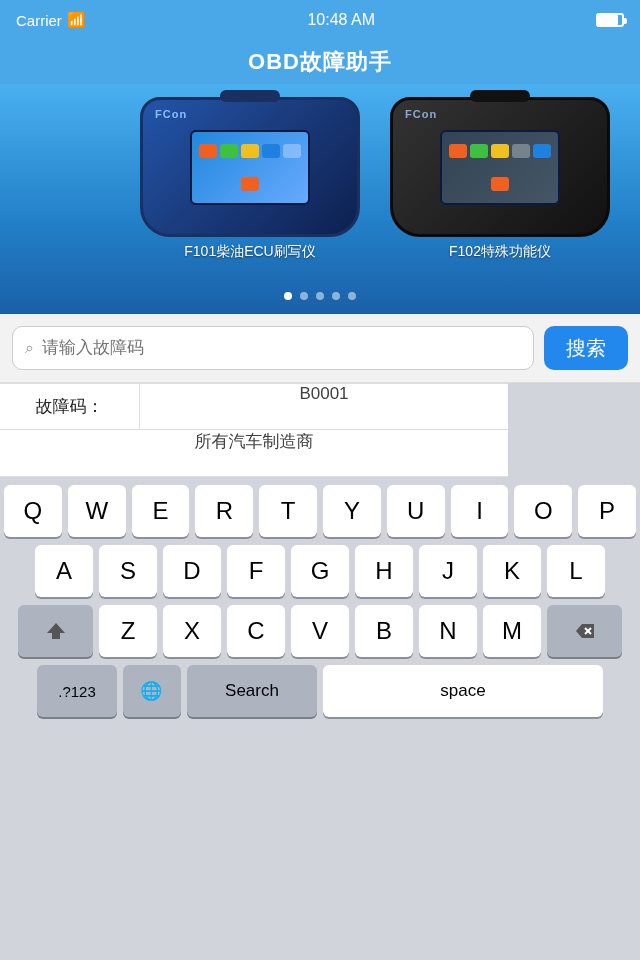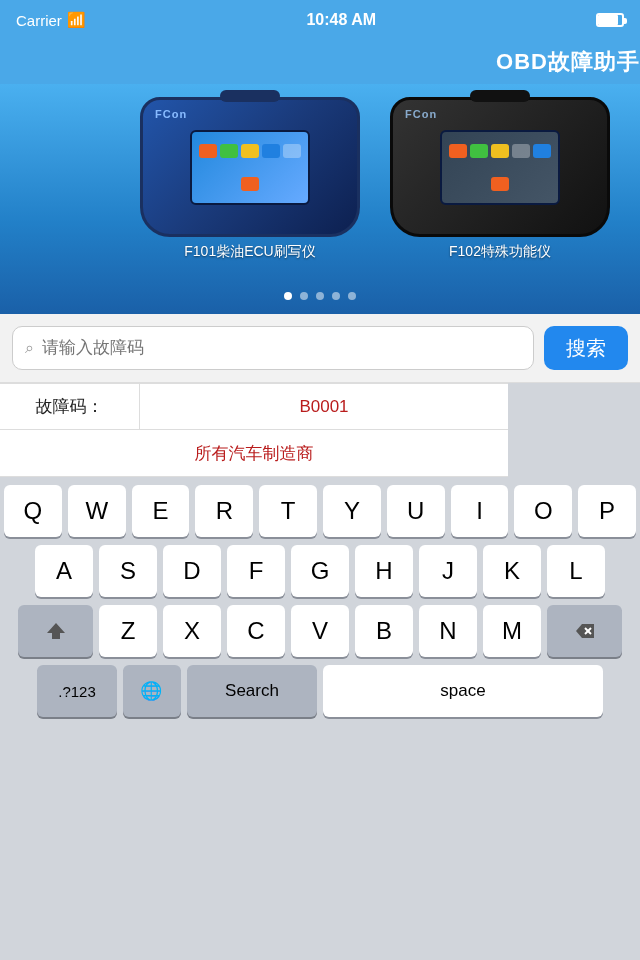--- a/index.html
+++ b/index.html
@@ -19,42 +19,42 @@
       background: #4aa8e8;
       display: flex;
       align-items: center;
       justify-content: space-between;
       padding: 0 16px;
       color: white;
       font-size: 15px;
       font-weight: 500;
     }
     .status-left { display: flex; align-items: center; gap: 6px; }
-    .status-center { font-size: 16px; font-weight: 700; }
+    .status-center { font-size: 16px; font-weight: 400; }
     .status-right { display: flex; align-items: center; gap: 6px; }
     .battery-icon {
       width: 28px; height: 14px; border: 2px solid white; border-radius: 3px;
       position: relative; display: inline-block;
     }
     .battery-icon::after {
       content: ''; position: absolute; right: -5px; top: 3px;
       width: 3px; height: 6px; background: white; border-radius: 0 2px 2px 0;
     }
     .battery-fill {
       width: 85%; height: 100%; background: white; border-radius: 1px;
     }
 
     
     #app-header {
       width: 640px;
       height: 44px;
       background: #4aa8e8;
       display: flex;
       align-items: center;
-      justify-content: flex-end;
+      justify-content: center;
     }
     #app-title {
       color: white;
       font-size: 22px;
       font-weight: 600;
       letter-spacing: 1px;
     }
 
     
     #banner {
@@ -247,24 +247,24 @@
       display: flex;
       align-items: center;
       justify-content: center;
       font-size: 17px;
       color: #222;
       font-weight: 400;
     }
     .table-value {
       flex: 1;
       display: flex;
-      align-items: center;
+      align-items: flex-start;
       justify-content: center;
       font-size: 17px;
-      color: #b91c1c;
+      color: #404040;
     }
 
     
     #keyboard {
       width: 640px;
       background: #d1d5db;
       padding-top: 8px;
     }
     .key-row {
       display: flex;

